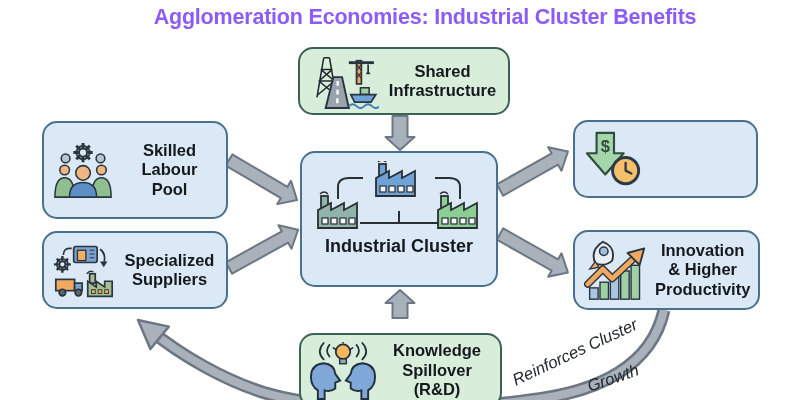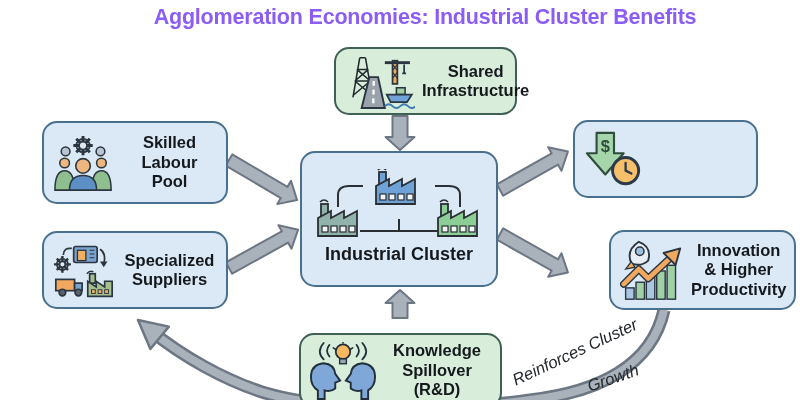--- a/index.html
+++ b/index.html
@@ -6,21 +6,21 @@
   .canvas{position:relative;width:800px;height:400px;background:#ffffff;overflow:hidden;
           font-family:"Liberation Sans",sans-serif;color:#15191d;}
   .title{position:absolute;top:5px;left:50px;width:750px;text-align:center;
          font-size:21.5px;font-weight:bold;letter-spacing:-0.2px;color:#8b5cf6;z-index:3;}
   .arrow-layer{position:absolute;left:0;top:0;width:800px;height:400px;z-index:0;}
   .box{position:absolute;border:2.5px solid #4a708f;border-radius:15px;background:#dbe9f6;
        display:flex;align-items:center;gap:7px;padding:5px 9px;box-sizing:border-box;z-index:2;}
   .box.green{background:#d8eedb;border-color:#3f6155;}
   .box .lbl{flex:1;text-align:center;font-weight:bold;font-size:16.5px;line-height:1.18;color:#15191d;}
   .box .ic{flex:0 0 auto;display:flex;align-items:center;justify-content:center;}
-  .box.center-box{flex-direction:column;gap:2px;padding:16px 6px;}
+  .box.center-box{flex-direction:column;gap:2px;padding:8px 6px;}
   .center-title{font-weight:bold;font-size:18px;line-height:1.1;}
   .center-sub{font-size:16px;line-height:1.1;color:#23282e;}
   .feedback-label{position:absolute;z-index:1;font-style:italic;font-size:16.5px;color:#23282e;
                   white-space:nowrap;font-weight:500;}
   .fb1{left:575px;top:352px;transform:translate(-50%,-50%) rotate(-25deg);}
   .fb2{left:613px;top:378px;transform:translate(-50%,-50%) rotate(-19deg);}
 </style>
 </head>
 <body>
 
@@ -56,21 +56,21 @@
       </g>
       <g transform="translate(500,234) rotate(29.5)">
         <polygon points="0,-6.5 63,-6.5 63,-13.5 78,0 63,13.5 63,6.5 0,6.5"></polygon>
       </g>
     </g>
   </svg>
 
   <div class="feedback-label fb1">Reinforces Cluster</div>
   <div class="feedback-label fb2">Growth</div>
 
-  <div class="box green" style="left:298px;top:47px;width:183px;height:68px;margin-left:36px;">
+  <div class="box green" style="left:298px;top:47px;width:212px;height:68px;">
     <span class="ic">
       <svg width="70" height="56" viewBox="0 0 70 58">
         <g stroke="#22282e" stroke-width="1.6" fill="none">
           <path d="M14,5 L7,46 M20,5 L27,46 M14,5 H20 M11,17 H23 M9,29 H25 M11,17 L25,29 M23,17 L9,29 M9,29 L27,44 M25,29 L7,44"></path>
         </g>
         <polygon points="16,57 40,57 33,25 24,25" fill="#9aa2ab" stroke="#2b3540" stroke-width="2"></polygon>
         <path d="M28.5,29 L28,55" stroke="#ffffff" stroke-width="2.4" stroke-dasharray="5,4" fill="none"></path>
         <g stroke="#2b3540" stroke-width="1.8">
           <rect x="48" y="8" width="5" height="24" fill="#f0a95f"></rect>
           <path d="M40,10 H66" stroke-width="3" fill="none"></path>
@@ -78,21 +78,21 @@
           <path d="M48,12 l5,6 M53,12 l-5,6 M48,20 l5,6 M53,20 l-5,6" stroke-width="1.2" fill="none"></path>
         </g>
         <rect x="52" y="36" width="9" height="7" fill="#9fd0a6" stroke="#2b3540" stroke-width="1.6"></rect>
         <polygon points="42,43 68,43 63,51 46,51" fill="#6fa2d6" stroke="#2b3540" stroke-width="1.8"></polygon>
         <path d="M40,55 q4,-4 8,0 q4,4 8,0 q4,-4 8,0 q4,4 8,0" stroke="#3f7fb5" stroke-width="2" fill="none"></path>
       </svg>
     </span>
     <span class="lbl">Shared Infrastructure</span>
   </div>
 
-  <div class="box" style="left:42px;top:121px;width:186px;height:83px;">
+  <div class="box" style="left:42px;top:121px;width:186px;height:98px;">
     <span class="ic">
       <svg width="62" height="60" viewBox="0 0 64 60">
         <g stroke="#2b3540" stroke-width="1.6">
           <circle cx="31" cy="12" r="7" fill="#8ca6bd"></circle>
           <path d="M31,2 V22 M21,12 H41 M24,5 L38,19 M38,5 L24,19" stroke-width="3"></path>
           <circle cx="31" cy="12" r="4" fill="#dfe7ee"></circle>
           <circle cx="13" cy="18" r="4.5" fill="#b9c6d2"></circle>
           <circle cx="49" cy="18" r="4.5" fill="#b9c6d2"></circle>
         </g>
         <g stroke="#2b3540" stroke-width="1.6">
@@ -193,21 +193,21 @@
     <span class="ic">
       <svg width="60" height="58" viewBox="0 0 62 58">
         <polygon points="13,2 31,2 31,23 41,23 22,45 3,23 13,23" fill="#a5d6ab" stroke="#2f4d3a" stroke-width="2.2" stroke-linejoin="round"></polygon>
         <text x="22" y="22" text-anchor="middle" font-size="17" font-weight="bold" fill="#2f4d3a" font-family="Liberation Sans, sans-serif">$</text>
         <circle cx="43" cy="41" r="13.5" fill="#f6c06a" stroke="#2b3a4a" stroke-width="3"></circle>
         <path d="M43,41 V33 M43,41 L49,44" stroke="#2b3a4a" stroke-width="2.4" fill="none" stroke-linecap="round"></path>
       </svg>
     </span>
   </div>
 
-  <div class="box" style="left:573px;top:230px;width:187px;height:80px;margin-left:36px;">
+  <div class="box" style="left:573px;top:230px;width:187px;height:80px;">
     <span class="ic">
       <svg width="64" height="64" viewBox="0 0 68 66">
         <g stroke="#2b3540" stroke-width="1.5">
           <rect x="6" y="52" width="9" height="12" fill="#aac7e2"></rect>
           <rect x="17" y="46" width="9" height="18" fill="#9fd0a6"></rect>
           <rect x="28" y="40" width="9" height="24" fill="#aac7e2"></rect>
           <rect x="39" y="34" width="9" height="30" fill="#9fd0a6"></rect>
           <rect x="50" y="28" width="9" height="36" fill="#9fd0a6"></rect>
         </g>
         <path d="M4,48 20,32 30,42 58,16" stroke="#2b3540" stroke-width="8" fill="none" stroke-linejoin="round" stroke-linecap="round"></path>

